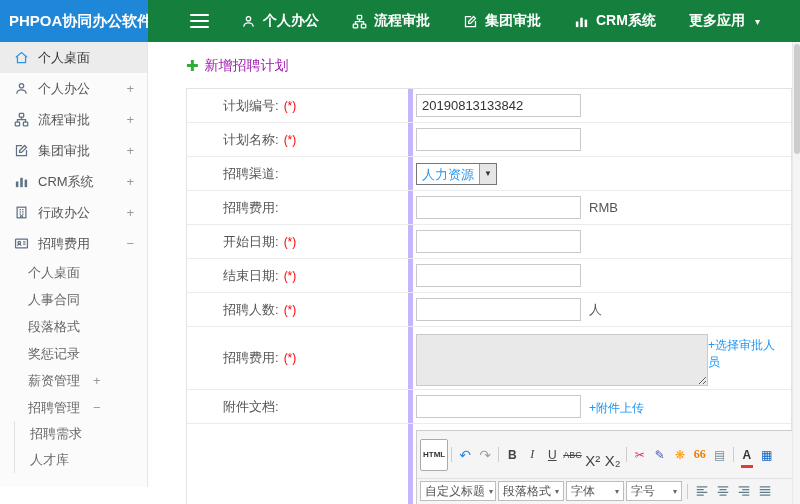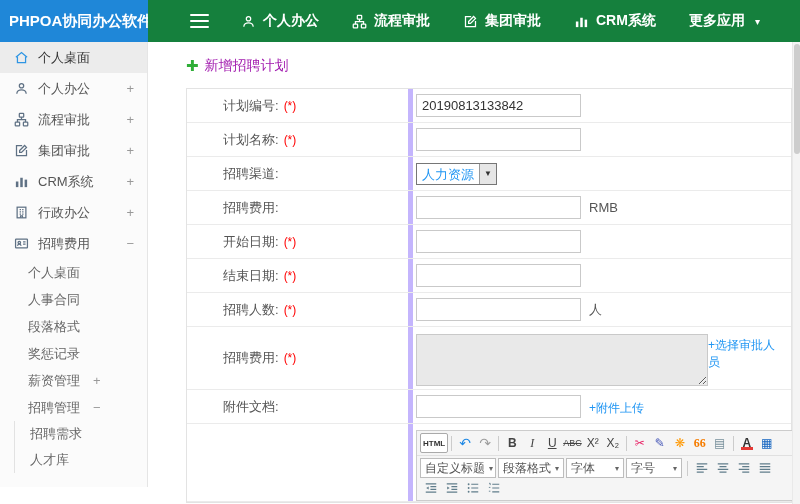--- a/index.html
+++ b/index.html
@@ -61,31 +61,31 @@
   textarea.approver { width:300px; height:52px; background:#e9e9e9;
                       border:1px solid #c9c9c9; resize:both; font-family:inherit; }
   a.blue-link { color:#2196f3; font-size:12px; margin-top:3px; display:inline-block; cursor:pointer; }
   .attach-link { margin-left:8px; margin-top:0; }
 
   
   .editor-cell { display:block; padding:6px 6px 0 3px; }
   .editor { width:377px; border:1px solid #ccc; background:#f5f5f5; overflow:hidden; }
   .toolbar { display:flex; align-items:center; flex-wrap:wrap; padding:2px 3px; }
   .toolbar.r2 { border-top:1px solid #e0e0e0; }
-  .tbtn { min-width:20px; height:20px; display:inline-flex; align-items:center;
+  .tbtn { min-width:20px; height:32px; display:inline-flex; align-items:center;
           justify-content:center; margin:0; font-size:12px; color:#444;
           cursor:pointer; border:1px solid transparent; border-radius:2px; }
   .tbtn.html { border:1px solid #aaa; background:#fff; font-size:8px;
                font-weight:bold; padding:0 2px; color:#333; }
   .tsep { width:1px; height:15px; background:#ccc; margin:0 3px; flex-shrink:0; }
   .tb-b { font-weight:bold; }
   .tb-i { font-style:italic; font-family:"Liberation Serif",serif; }
   .tb-u { text-decoration:underline; }
   .tb-abc { text-decoration:line-through; font-size:9px; }
-  .tb-sup,.tb-sub { font-size:12px; }
+  .tb-sup,.tb-sub { font-size:15px;margin-top:11px; }
   .tb-undo { color:#1e88e5; font-size:14px; }
   .tb-redo { color:#9e9e9e; font-size:14px; }
   .tb-cut { color:#e91e63; }
   .tb-pen { color:#3f51b5; }
   .tb-brush { color:#ff9800; }
   .tb-quote { color:#f57c00; font-weight:bold; font-family:"Liberation Serif",serif; }
   .tb-table { color:#78909c; }
   .tb-color { color:#333; position:relative; font-weight:bold; }
   .tb-color::after { content:""; position:absolute; left:3px; right:3px; bottom:2px;
                      height:3px; background:#e53935; }

